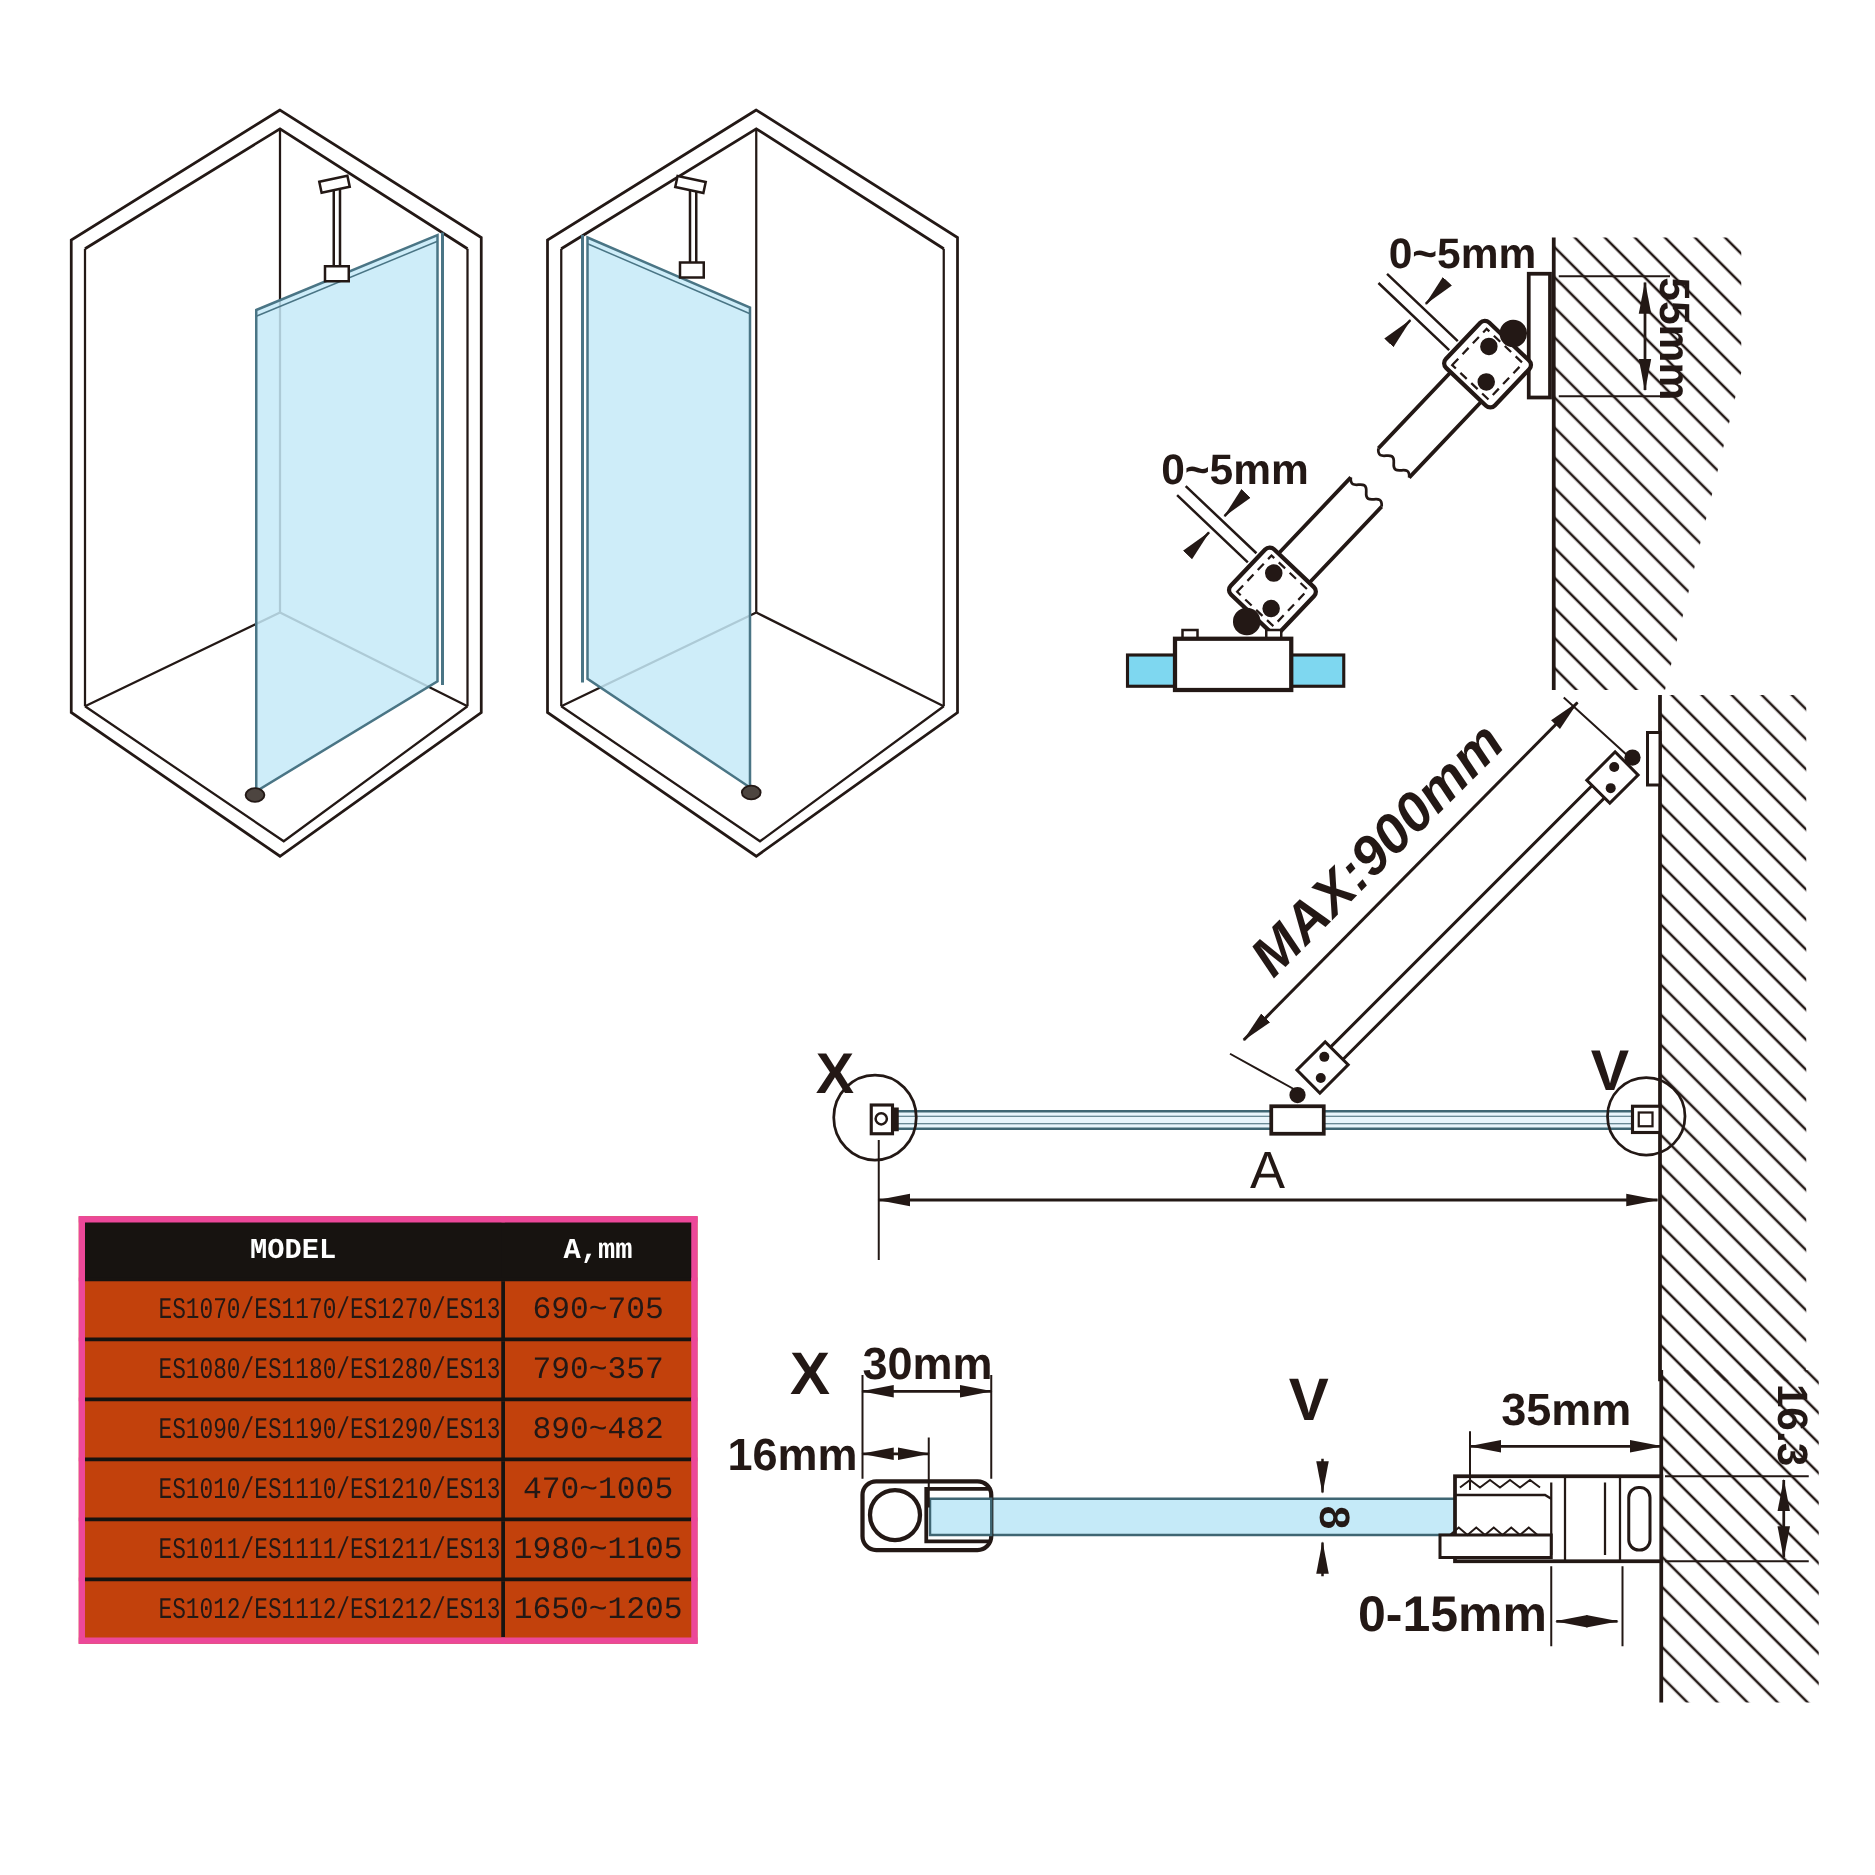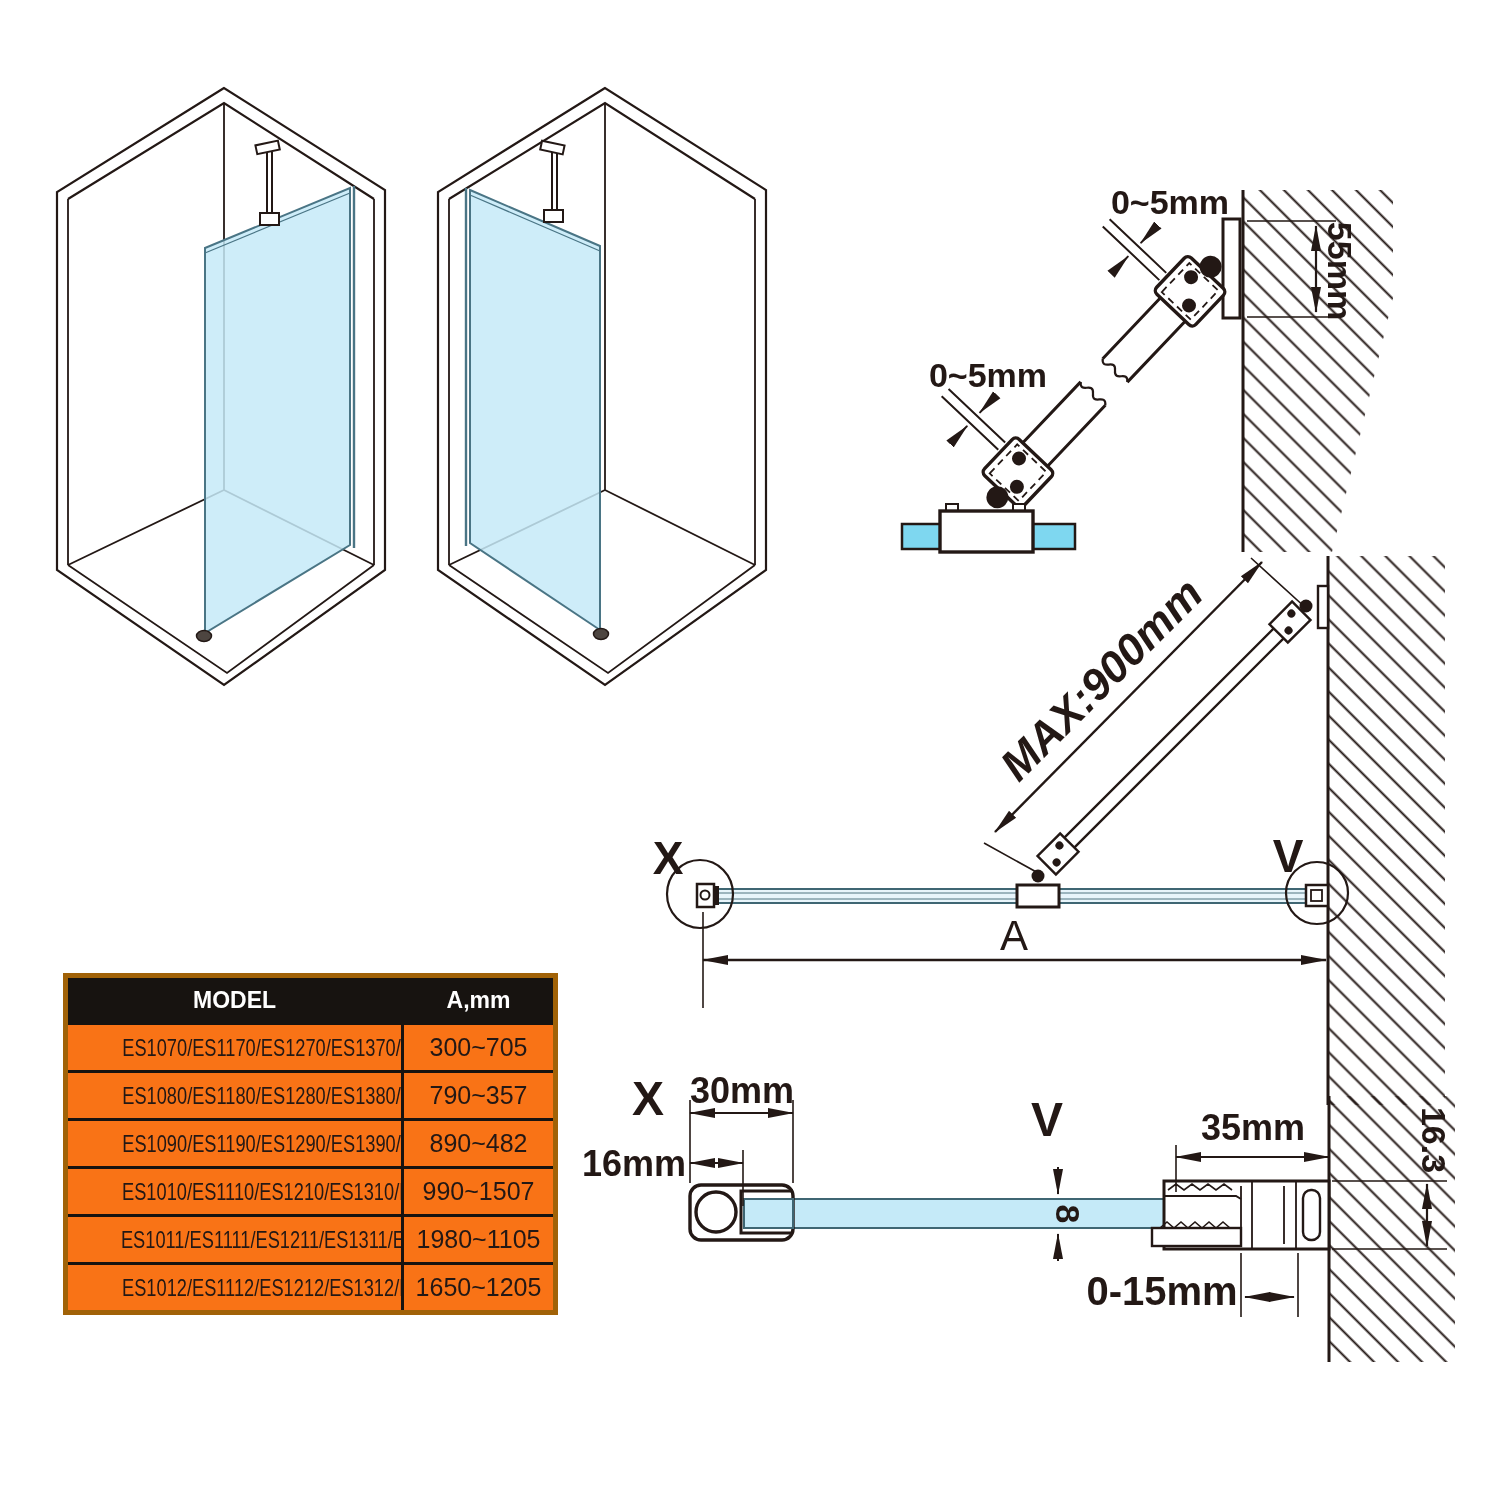--- a/index.html
+++ b/index.html
@@ -8,21 +8,21 @@
   .sheet svg{position:absolute;left:0;top:0;}
   svg text{fill:#231815;font-family:"Liberation Sans",sans-serif;}
   .dim{font-weight:bold;font-size:34px;}
   .dim36{font-weight:bold;font-size:36px;}
   .dim40{font-weight:bold;font-size:40px;}
   .marker-letter{font-weight:bold;font-size:46px;}
   .marker-letter-lg{font-weight:bold;font-size:48px;}
   .plain42{font-size:42px;font-weight:normal;}
   .maxlbl{font-weight:bold;font-style:italic;font-size:44px;}
   table.model-table{position:absolute;left:63px;top:973px;width:490px;height:316px;
-    border-collapse:collapse;border:5px solid #a16207;table-layout:fixed;background:#f97316;}
+    border-collapse:collapse;border:5px solid #ec4899;table-layout:fixed;background:#c2410c;font-family:Liberation Mono, monospace;}
   table.model-table th{background:#171310;color:#ffffff;font-size:23px;font-weight:bold;
     height:44px;border:3px solid #171310;padding:0;}
   table.model-table td{border:3px solid #171310;height:45px;text-align:center;
     font-size:25px;color:#231815;padding:0;white-space:nowrap;overflow:hidden;}
   td.model-cell span{display:inline-block;font-size:24px;transform:scaleX(.76);transform-origin:center center;}
   col.c1{width:337px;} col.c2{width:153px;}
 </style>
 </head>
 <body>
 
@@ -258,33 +258,33 @@
       </colgroup>
   <thead>
     <tr>
       <th>MODEL</th>
       <th>A,mm</th>
     </tr>
   </thead>
   <tbody>
     <tr>
       <td class="model-cell"><span>ES1070/ES1170/ES1270/ES1370/ES1570</span></td>
-      <td>300~705</td>
+      <td>690~705</td>
     </tr>
     <tr>
       <td class="model-cell"><span>ES1080/ES1180/ES1280/ES1380/ES1580</span></td>
       <td>790~357</td>
     </tr>
     <tr>
       <td class="model-cell"><span>ES1090/ES1190/ES1290/ES1390/ES1590</span></td>
       <td>890~482</td>
     </tr>
     <tr>
       <td class="model-cell"><span>ES1010/ES1110/ES1210/ES1310/ES1510</span></td>
-      <td>990~1507</td>
+      <td>470~1005</td>
     </tr>
     <tr>
       <td class="model-cell"><span>ES1011/ES1111/ES1211/ES1311/ES1511</span></td>
       <td>1980~1105</td>
     </tr>
     <tr>
       <td class="model-cell"><span>ES1012/ES1112/ES1212/ES1312/ES1512</span></td>
       <td>1650~1205</td>
     </tr>
   </tbody>

